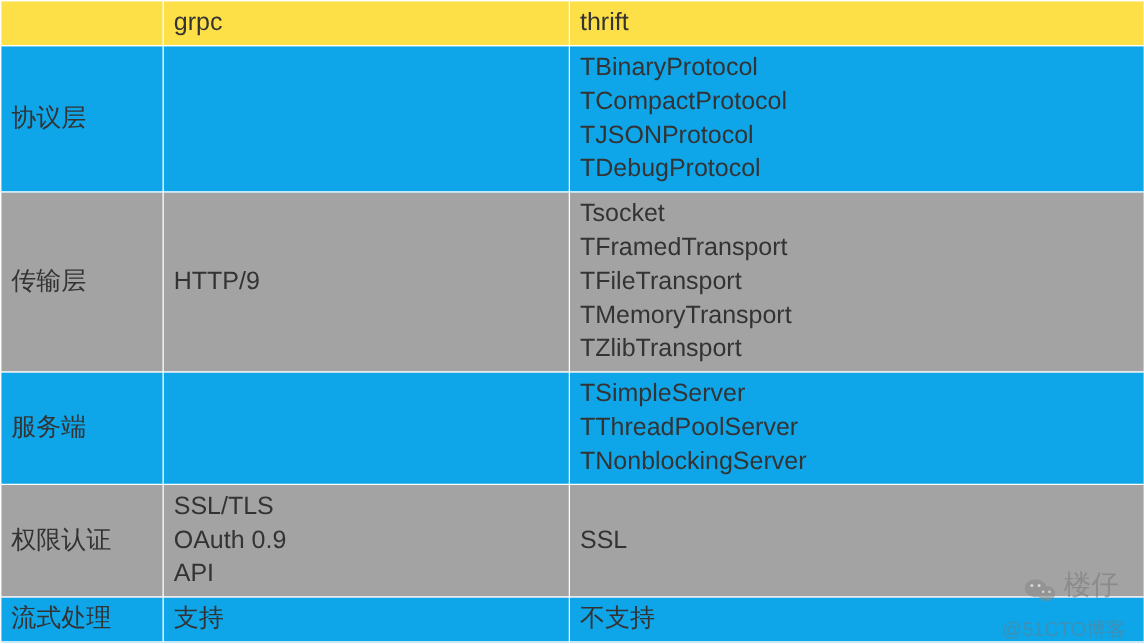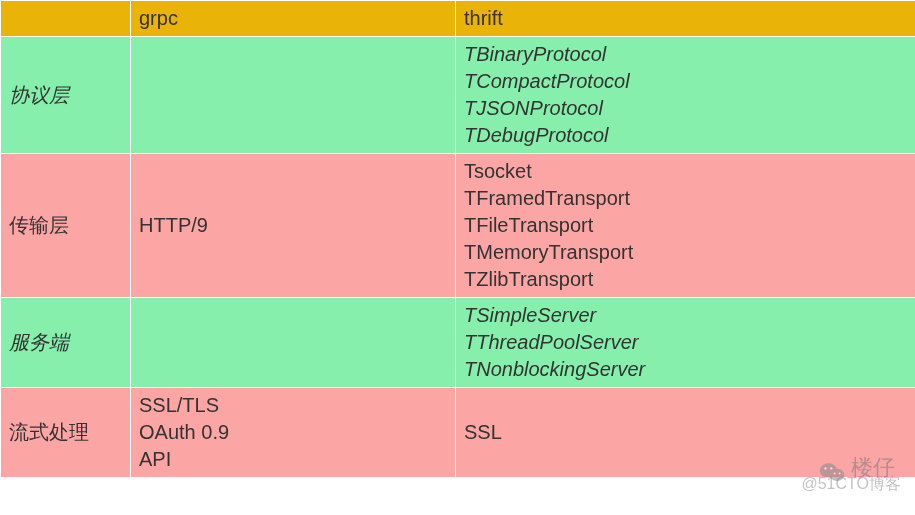--- a/index.html
+++ b/index.html
@@ -22,44 +22,44 @@
   }
   td {
     border: 1px solid #fff;
     padding: 4px 8px;
     vertical-align: middle;
     line-height: 1.35;
   }
   col.c0 { width: 130px; }
   col.c1 { width: 325px; }
   col.c2 { width: 460px; }
-  tr.hdr td { background: #eab308; }
-  tr.even td { background: #86efac; font-style: italic; }
-  tr.odd  td { background: #fca5a5; }
+  tr.hdr td { background: #fde047; }
+  tr.even td { background: #0ea5e9; }
+  tr.odd  td { background: #a3a3a3; }
   .multiline { white-space: pre-line; }
   .watermark-name {
     position: absolute;
     right: 20px;
     bottom: 32px;
     font-size: 22px;
     color: rgba(120,120,120,0.55);
     display: flex;
     align-items: flex-end;
     gap: 6px;
     pointer-events: none;
   }
   .watermark-name .wx-icon {
     width: 26px;
     height: 22px;
     opacity: 0.55;
   }
   .watermark-site {
     position: absolute;
     right: 14px;
-    bottom: 20px;
+    bottom: 0;
     font-size: 16px;
     color: rgba(120,120,120,0.45);
     pointer-events: none;
     text-align: center;
   }
 </style>
 </head>
 <body>
 
 <table>
@@ -92,25 +92,30 @@
 TZlibTransport</td>
     </tr>
     <tr class="even">
       <td>服务端</td>
       <td></td>
       <td class="multiline">TSimpleServer
 TThreadPoolServer
 TNonblockingServer</td>
     </tr>
     <tr class="odd">
-      <td>流式处理</td>
+      <td>权限认证</td>
       <td class="multiline">SSL/TLS
 OAuth 0.9
 API</td>
       <td>SSL</td>
+    </tr>
+    <tr class="even">
+      <td>流式处理</td>
+      <td>支持</td>
+      <td>不支持</td>
     </tr>
   </tbody>
 </table>
 
 <div class="watermark-name">
   <svg class="wx-icon" viewBox="0 0 36 30">
     <ellipse cx="13" cy="13" rx="12" ry="10" fill="#888"></ellipse>
     <ellipse cx="25" cy="19" rx="10" ry="8.5" fill="#888"></ellipse>
     <circle cx="9" cy="10" r="1.7" fill="#fff"></circle>
     <circle cx="17" cy="10" r="1.7" fill="#fff"></circle>

